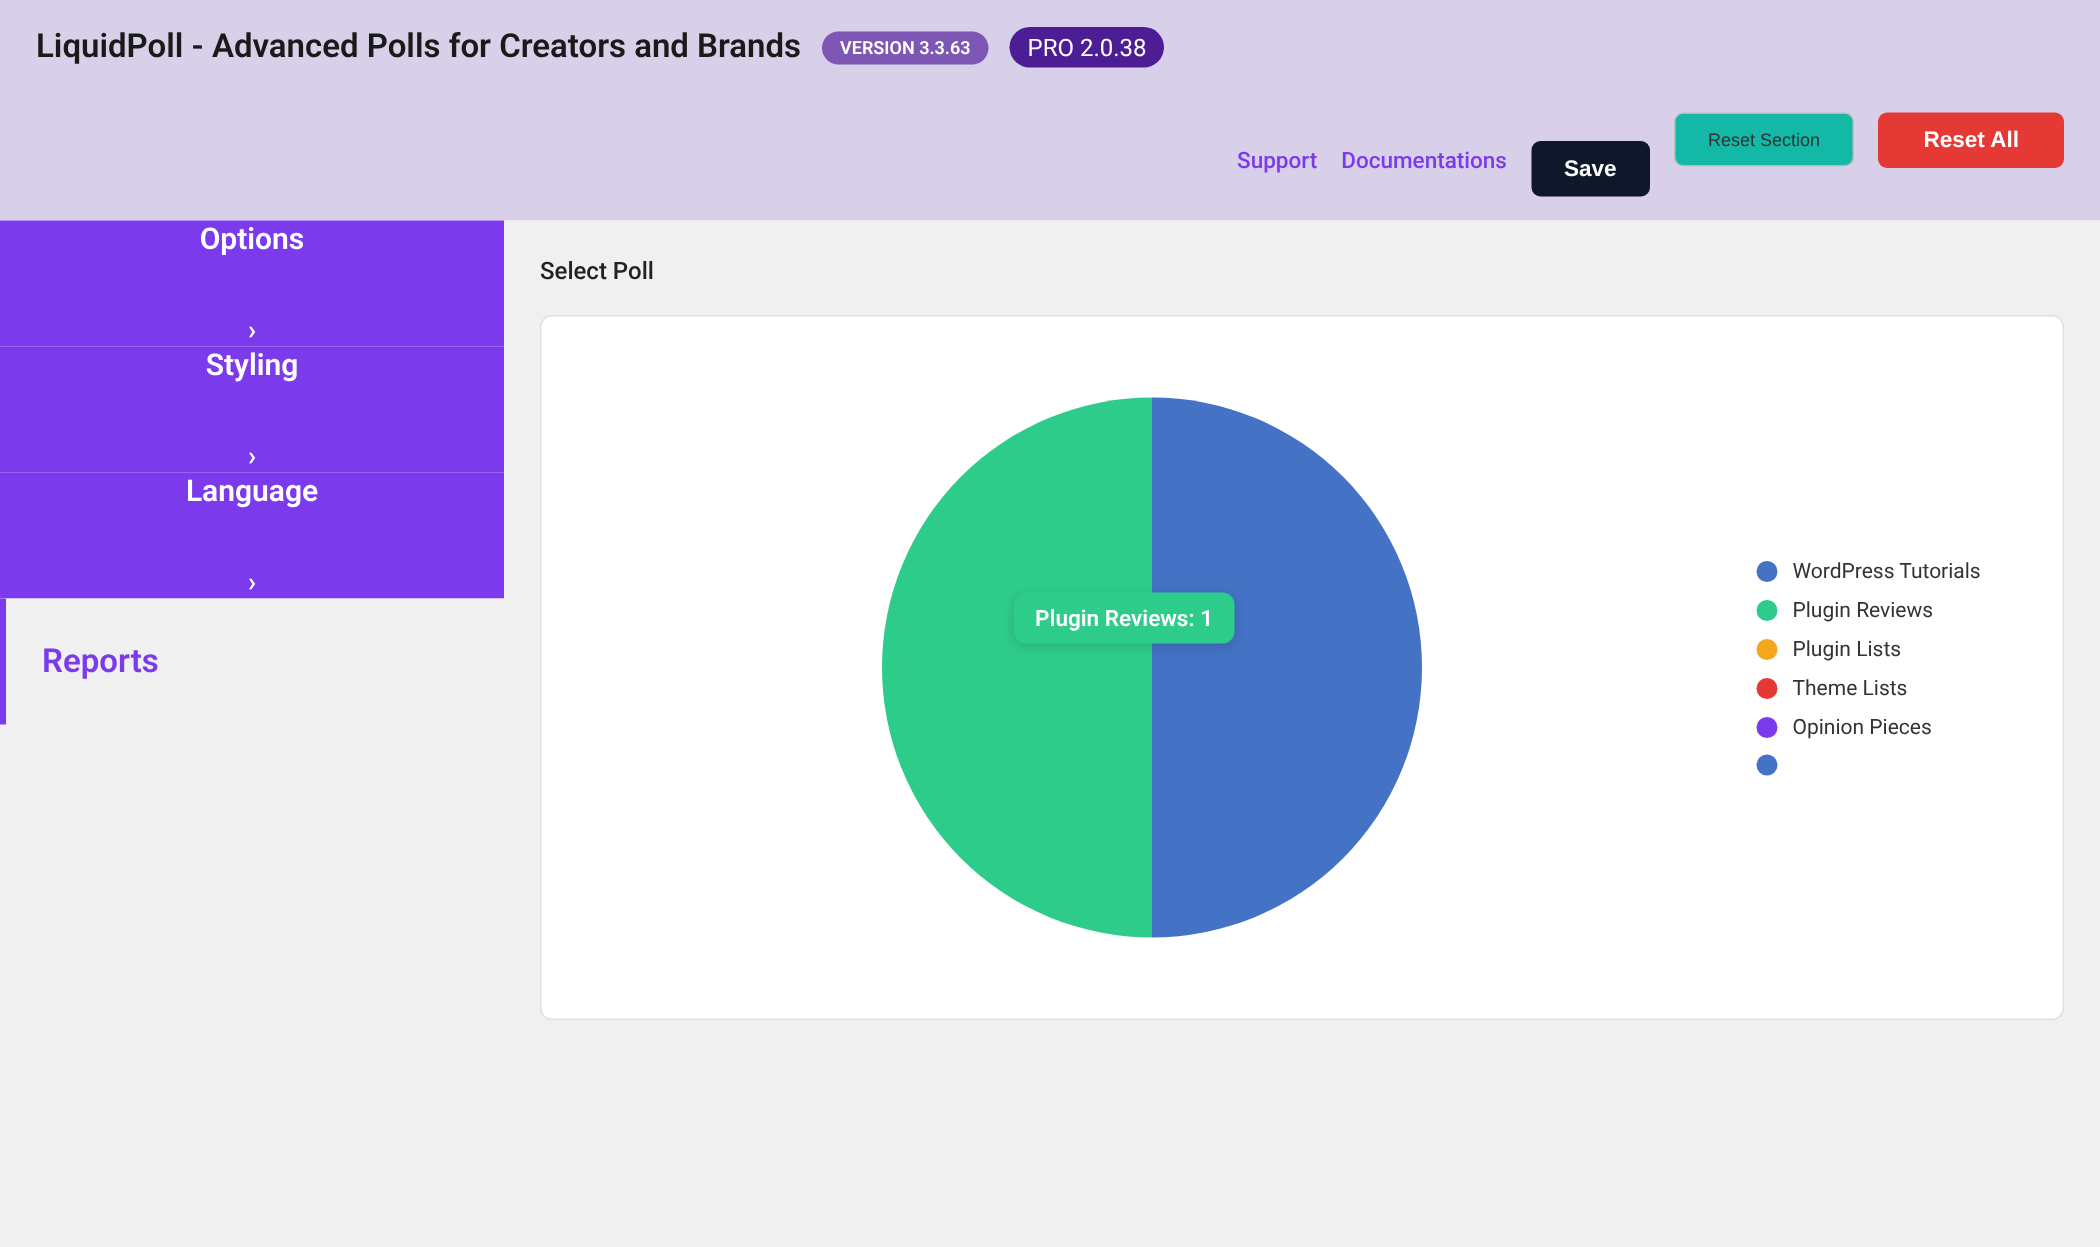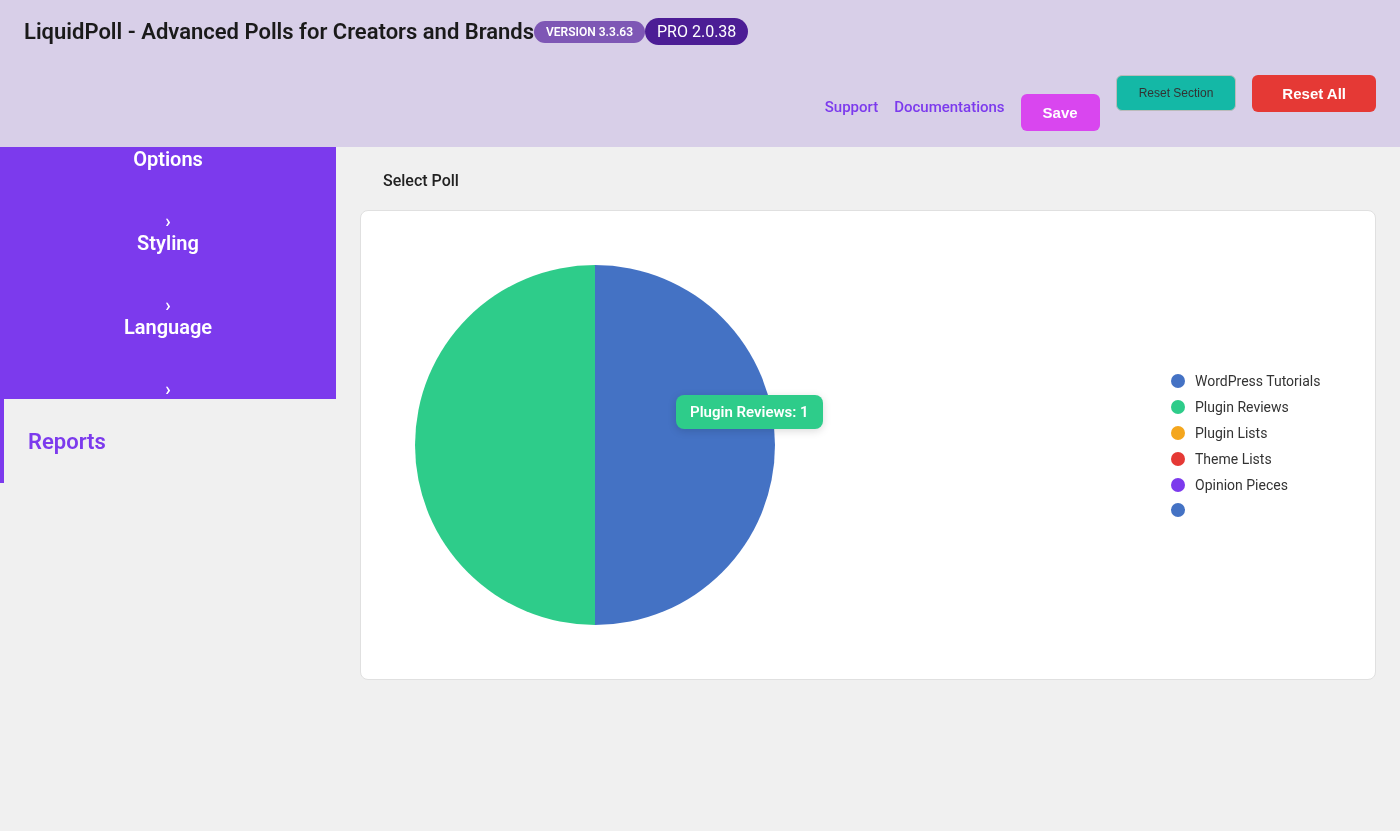--- a/index.html
+++ b/index.html
@@ -13,21 +13,21 @@
     .header {
       background: #d8cfe8;
       padding: 18px 24px 16px;
       display: flex;
       flex-direction: column;
       gap: 10px;
     }
     .header-top {
       display: flex;
       align-items: center;
-      gap: 0;
+      gap: 14px;
       flex-wrap: wrap;
     }
     .app-title {
       font-size: 22px;
       font-weight: 600;
       color: #1a1a1a;
     }
     .badge-version {
       background: #7e57b5;
       color: #fff;
@@ -52,21 +52,21 @@
     }
     .header-link {
       color: #7c3aed;
       font-size: 15px;
       font-weight: 500;
       text-decoration: none;
       cursor: pointer;
       margin-top: 27px;
     }
     .btn-save {
-      background: #d946ef;
+      background: #0f172a;
       color: #fff;
       border: none;
       border-radius: 6px;
       padding: 10px 22px;
       font-size: 15px;
       font-weight: 600;
       cursor: pointer;
       margin-top: 39px;
     }
     .btn-reset-section {
@@ -140,21 +140,20 @@
       padding: 24px;
       background: #f0f0f0;
     }
 
     
     .select-poll-row {
       display: flex;
       align-items: flex-start;
       gap: 14px;
       margin-bottom: 20px;
-      margin-left: 23px;
     }
     .select-poll-label {
       font-size: 16px;
       font-weight: 500;
       color: #222;
     }
     .poll-select {
       border: 1.5px solid #ccc;
       border-radius: 6px;
       padding: 8px 36px 8px 14px;
@@ -191,20 +190,21 @@
     }
     .chart-area {
       display: flex;
       align-items: center;
       justify-content: space-between;
       flex: 1;
     }
     .pie-container {
       display: flex;
       align-items: center;
+      justify-content: center;
       flex: 1;
       position: relative;
     }
     .pie-svg {
       width: 420px;
       height: 420px;
     }
     .tooltip {
       position: absolute;
       top: 38%;

